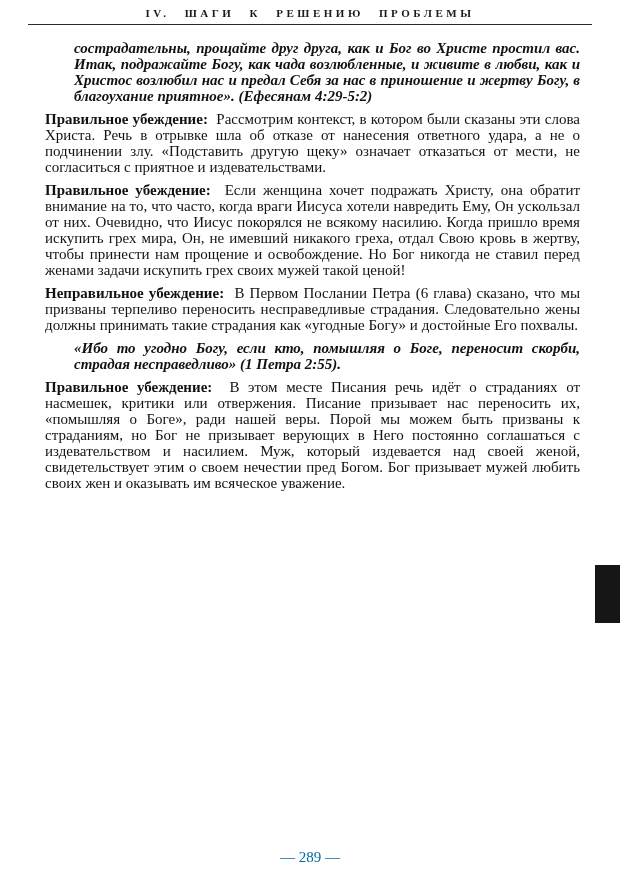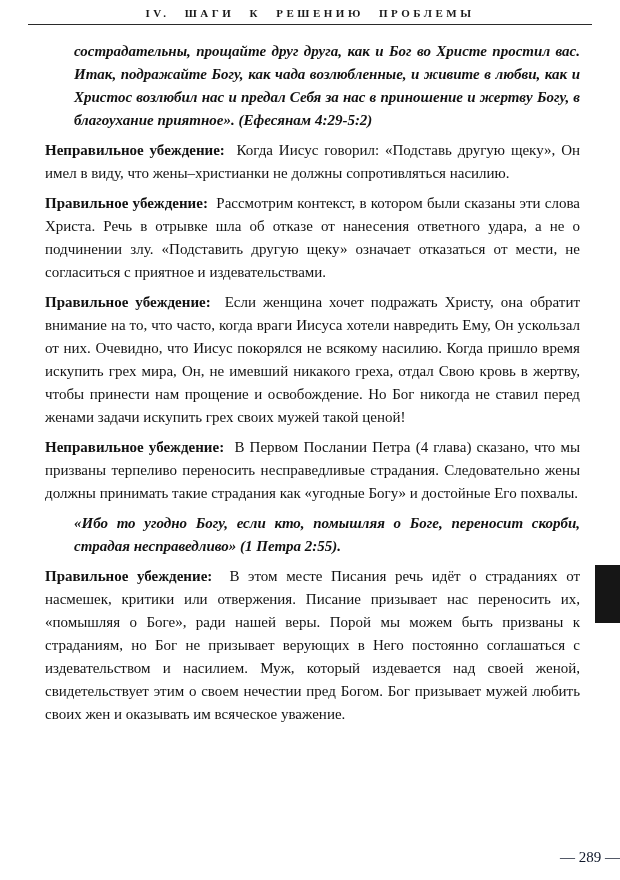--- a/index.html
+++ b/index.html
@@ -26,21 +26,21 @@
     color: #1a1a1a;
   }
   .head-rule {
     height: 0;
     border-bottom: 1.5px solid #2a2a2a;
     margin: 5px 28px 0 28px;
   }
   .content {
     margin: 15px 40px 0 45px;
     font-size: 15px;
-    line-height: 23px;
+    line-height: 16px;
     text-align: justify;
   }
   .para {
     margin: 0 0 7px 0;
   }
   .para.quote {
     margin-left: 29px;
     font-style: italic;
     font-weight: bold;
   }
@@ -52,40 +52,39 @@
     right: 0;
     top: 565px;
     width: 25px;
     height: 58px;
   }
   .footer {
     position: absolute;
     left: 0;
     right: 0;
     bottom: 14px;
-    text-align: right;
+    text-align: center;
     font-size: 15px;
-    color: #0f172a;
+    color: #0369a1;
   }
 </style>
 </head>
 <body>
 
 <div class="page">
 
   <div class="running-head">IV. ШАГИ К РЕШЕНИЮ ПРОБЛЕМЫ</div>
 
   <div class="head-rule"></div>
 
   <div class="content">
       <p class="para quote"><span>сострадательны, прощайте друг друга, как и Бог во Христе простил вас. Итак, подражайте Богу, как чада возлюбленные, и живите в любви, как и Христос возлюбил нас и предал Себя за нас в приношение и жертву Богу, в благоухание приятное». (Ефесянам 4:29-5:2)</span></p>
-      <p class="para belief"><span class="belief-label">Неправильное убеждение:&nbsp; </span><span>Когда Иисус говорил: «Подставь другую щеку», Он имел в виду, что жены–христианки не должны сопротивляться насилию.</span></p>
       <p class="para belief"><span class="belief-label">Правильное убеждение:&nbsp; </span><span>Рассмотрим контекст, в котором были сказаны эти слова Христа. Речь в отрывке шла об отказе от нанесения ответного удара, а не о подчинении злу. «Подставить другую щеку» означает отказаться от мести, не согласиться с приятное и издевательствами.</span></p>
       <p class="para belief"><span class="belief-label">Правильное убеждение:&nbsp; </span><span>Если женщина хочет подражать Христу, она обратит внимание на то, что часто, когда враги Иисуса хотели навредить Ему, Он ускользал от них. Очевидно, что Иисус покорялся не всякому насилию. Когда пришло время искупить грех мира, Он, не имевший никакого греха, отдал Свою кровь в жертву, чтобы принести нам прощение и освобождение. Но Бог никогда не ставил перед женами задачи искупить грех своих мужей такой ценой!</span></p>
-      <p class="para belief"><span class="belief-label">Неправильное убеждение:&nbsp; </span><span>В Первом Послании Петра (4 глава) сказано, что мы призваны терпеливо переносить несправедливые страдания. Следовательно жены должны принимать такие страдания как «угодные Богу» и достойные Его похвалы.</span></p>
+      <p class="para belief"><span class="belief-label">Неправильное убеждение:&nbsp; </span><span>В Первом Послании Петра (6 глава) сказано, что мы призваны терпеливо переносить несправедливые страдания. Следовательно жены должны принимать такие страдания как «угодные Богу» и достойные Его похвалы.</span></p>
       <p class="para quote"><span>«Ибо то угодно Богу, если кто, помышляя о Боге, переносит скорби, страдая несправедливо» (1 Петра 2:55).</span></p>
       <p class="para belief"><span class="belief-label">Правильное убеждение:&nbsp; </span><span>В этом месте Писания речь идёт о страданиях от насмешек, критики или отвержения. Писание призывает нас переносить их, «помышляя о Боге», ради нашей веры. Порой мы можем быть призваны к страданиям, но Бог не призывает верующих в Него постоянно соглашаться с издевательством и насилием. Муж, который издевается над своей женой, свидетельствует этим о своем нечестии пред Богом. Бог призывает мужей любить своих жен и оказывать им всяческое уважение.</span></p>
     </div>
 
   <div class="edge-tab" style="background: rgb(22, 22, 22);"></div>
 
   <div class="footer">— 289 —</div>
 
 </div>
 

